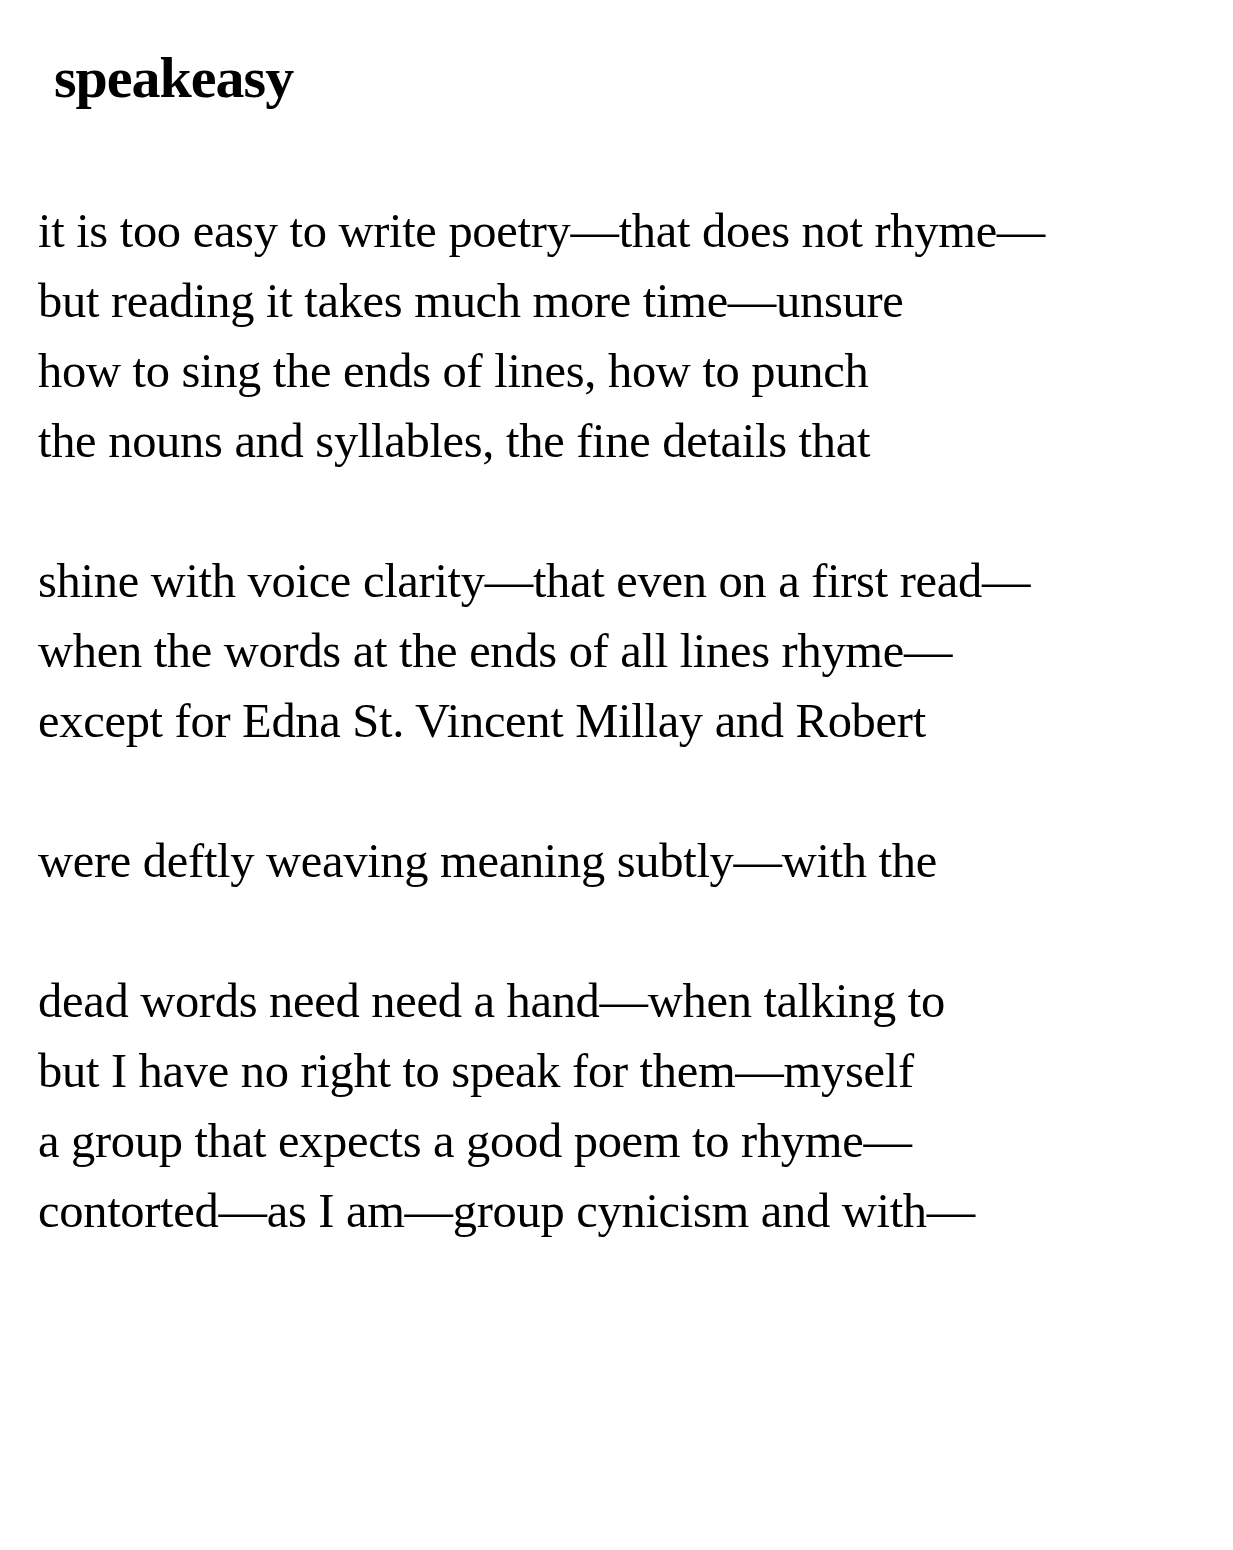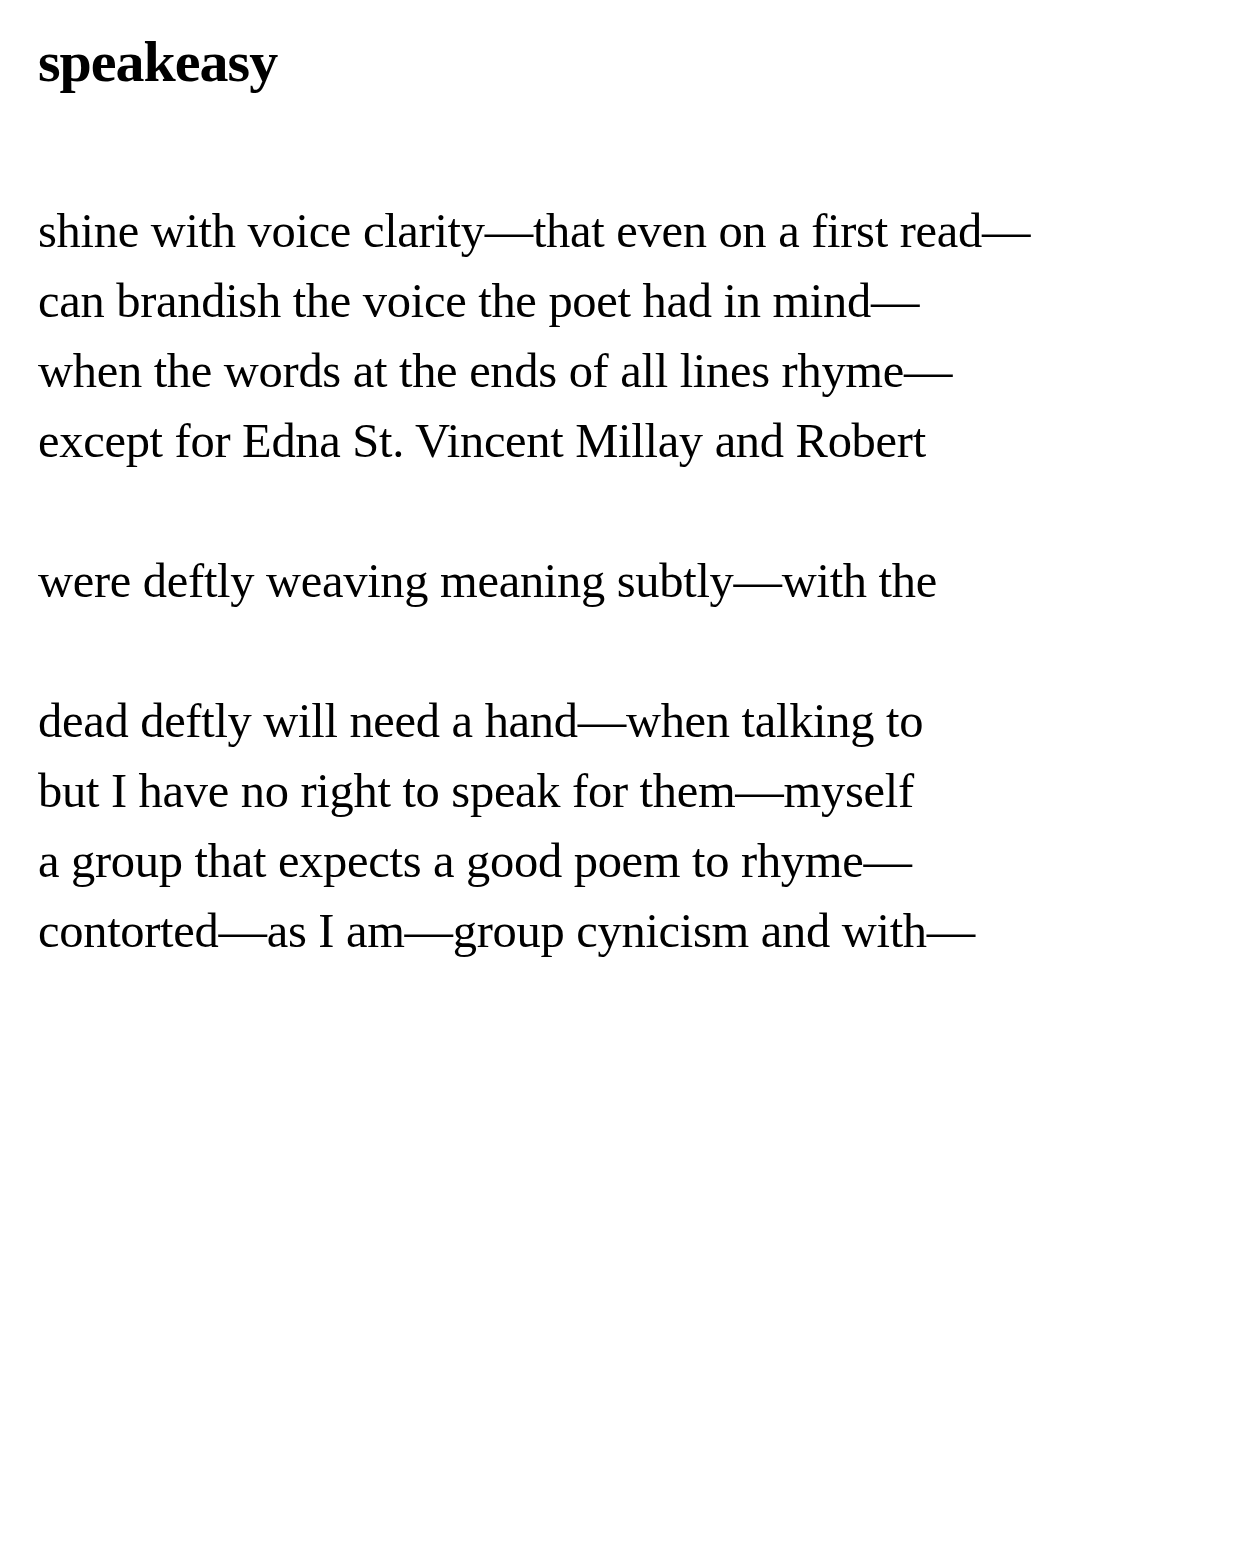--- a/index.html
+++ b/index.html
@@ -13,21 +13,21 @@
       overflow: hidden;
       color: #000000;
       font-family: "Liberation Serif", "DejaVu Serif", serif;
     }
     .page {
       position: relative;
       padding-left: 38px;
       padding-top: 0;
     }
     .title {
-      margin: 0;
+      margin: 16px;
       position: absolute;
       left: 38px;
       top: 22px;
       font-size: 58px;
       font-weight: bold;
       line-height: 80px;
       letter-spacing: -1px;
     }
     .poem {
       position: absolute;
@@ -47,28 +47,33 @@
     }
   </style>
 </head>
 <body>
 
 <div class="page">
   <h1 class="title">speakeasy</h1>
 
   <div class="poem">
     <div class="stanza">
+      <span class="line">it is too easy to write poetry—that does not rhyme—</span>
+      <span class="line">but reading it takes much more time—unsure</span>
+      <span class="line">how to sing the ends of lines, how to punch</span>
+      <span class="line">the nouns and syllables, the fine details that</span>
+    </div>
+    <div class="stanza">
       <span class="line">shine with voice clarity—that even on a first read—</span>
-      <span class="line">can brandish the voice the poet had in mind—</span>
       <span class="line">when the words at the ends of all lines rhyme—</span>
       <span class="line">except for Edna St. Vincent Millay and Robert</span>
     </div>
     <div class="stanza">
       <span class="line">were deftly weaving meaning subtly—with the</span>
     </div>
     <div class="stanza">
-      <span class="line">dead deftly will need a hand—when talking to</span>
+      <span class="line">dead words need need a hand—when talking to</span>
       <span class="line">but I have no right to speak for them—myself</span>
       <span class="line">a group that expects a good poem to rhyme—</span>
       <span class="line">contorted—as I am—group cynicism and with—</span>
     </div>
   </div>
 </div>
 
 </body></html>

